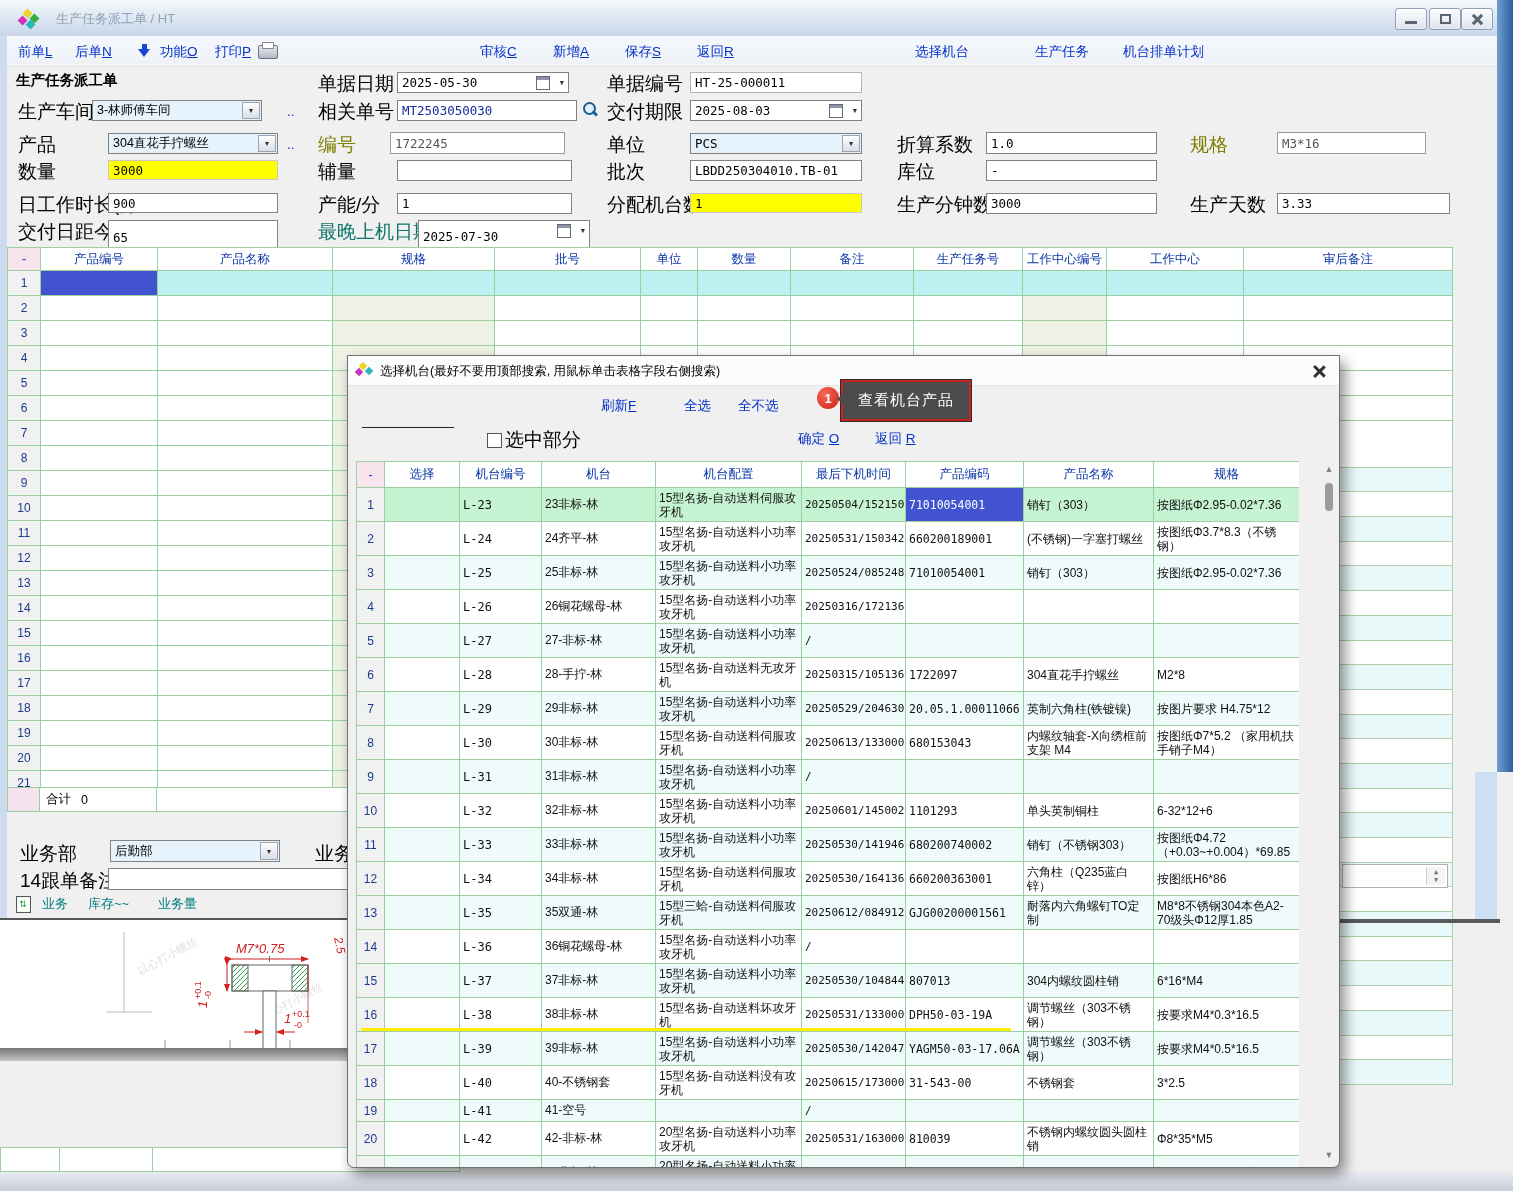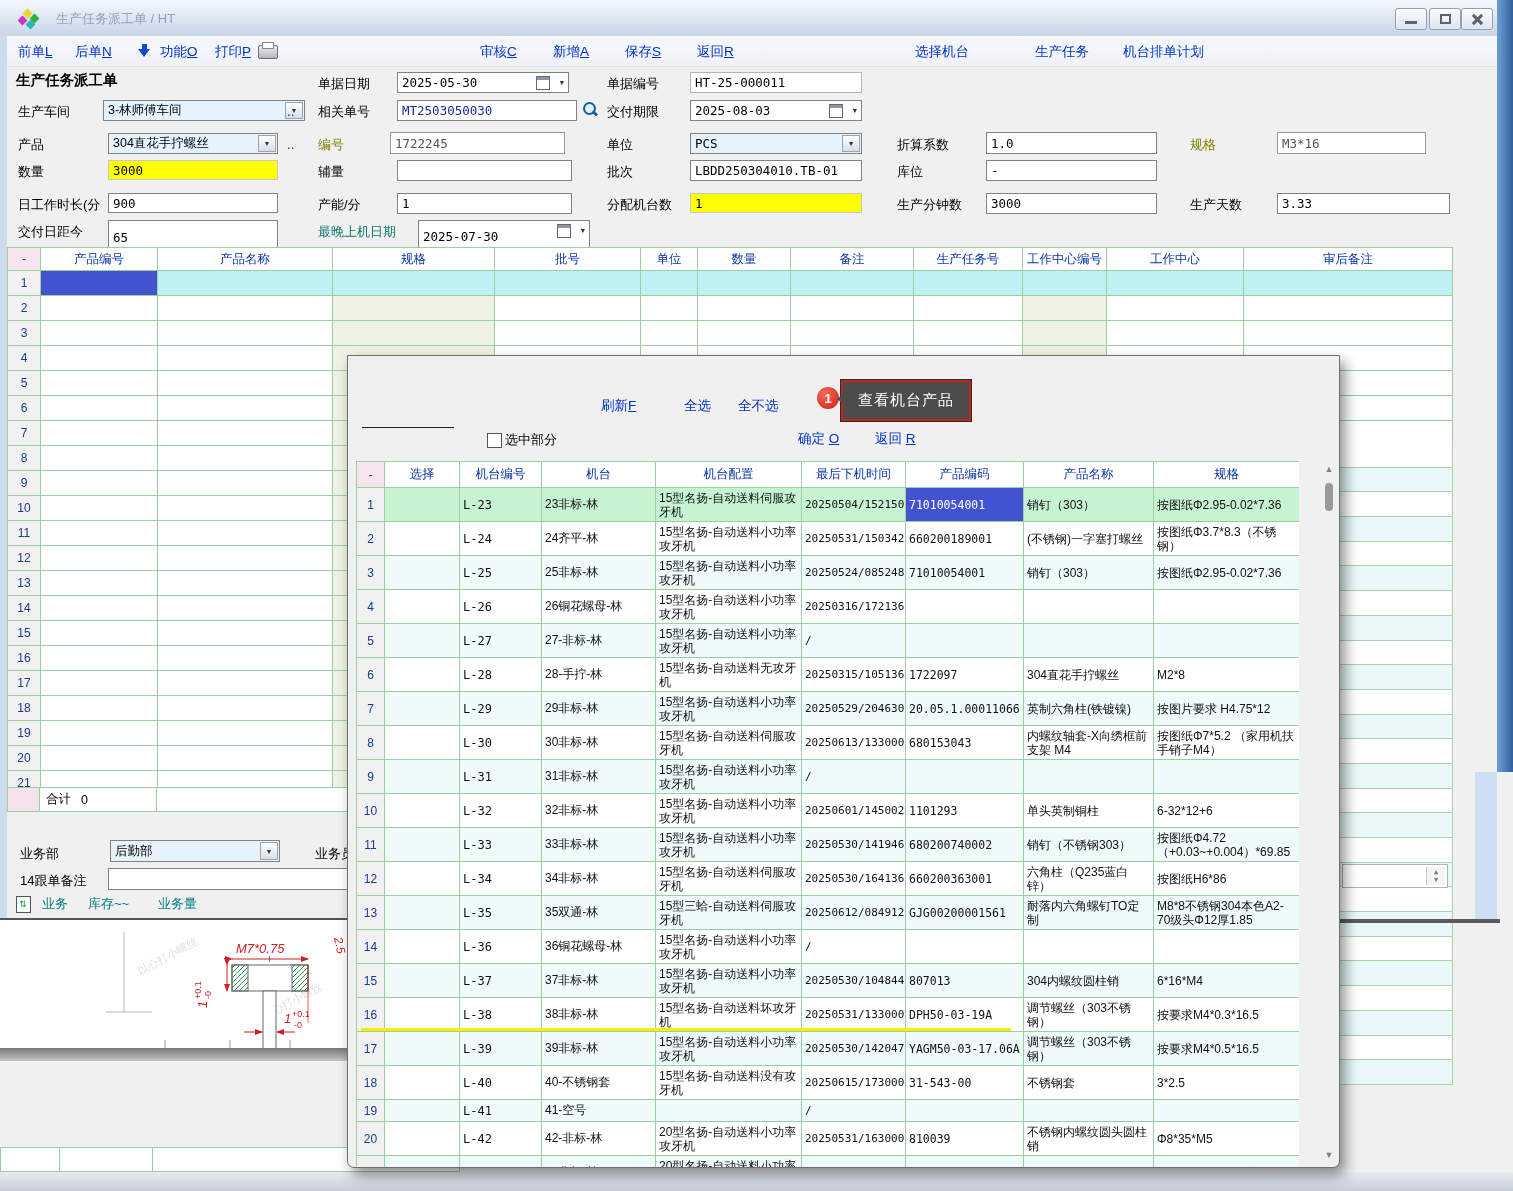--- a/index.html
+++ b/index.html
@@ -22,21 +22,21 @@
   .toolbar{position:absolute;left:0;top:36px;width:1513px;height:30px;
     background:linear-gradient(#f5f8fb,#eef2f7);border-bottom:1px solid #dfe4eb}
   .link{position:absolute;color:#0431c8;font-size:13.5px;white-space:nowrap;cursor:pointer}
   .teal{color:#007d7d}
   .arrow-dn{position:absolute;width:0;height:0;border:6px solid transparent;border-top:8px solid #1747d2}
   .arrow-stem{position:absolute;width:5px;height:6px;background:#1747d2}
   .printer{position:absolute;width:18px;height:12px;background:linear-gradient(#ececf2,#b4b8c6);
     border:1px solid #6d6d7a;border-radius:2px}
   .printer:before{content:"";position:absolute;left:3px;top:-4px;width:10px;height:5px;background:#fff;border:1px solid #888}
   
-  .lbl{position:absolute;font-size:13px;color:#000;white-space:nowrap;line-height:16px}
+  .lbl{position:absolute;font-size:19px;color:#000;white-space:nowrap;line-height:16px}
   .bold15{font-weight:bold;font-size:14.5px}
   .olive{color:#7e7e00}.magenta{color:#0f766e}
   .inp{position:absolute;background:#fff;border:1px solid #828282;font-size:12.5px;
     display:flex;align-items:center;padding:0 4px;white-space:nowrap;overflow:hidden;box-sizing:border-box;
     font-family:"DejaVu Sans Mono","Liberation Sans",monospace}
   .inp.cjk{font-family:"Liberation Sans","DejaVu Sans",sans-serif}
   .inp.yellow{background:#ffff00}
   .inp.combo{background:#e7f3fc}
   .inp.navy .val{color:#182b9b}
   .inp.gray{border-color:#9a9a9a;color:#555}
@@ -147,21 +147,21 @@
   <span class="val">2025-05-30</span>
   <span class="calbox"></span>
     <span class="caldd">▼</span>
 </div>
 <span class="lbl" style="left:607px;top:76px">单据编号</span>
 <div class="inp" style="left:690px;top:72px;width:172px;height:21px;border-color:#b5b5b5">
   <span class="val">HT-25-000011</span>
 </div>
 
 <span class="lbl" style="left:18px;top:104px">生产车间</span>
-<div class="inp cjk combo" style="left:103px;top:100px;width:202px;height:21px">
+<div class="inp cjk combo" style="left:92px;top:100px;width:170px;height:21px">
   <span class="val">3-林师傅车间</span>
   <span class="dd">▼</span>
 </div>
 <span class="link" style="left:287px;top:104px">..</span>
 <span class="lbl" style="left:318px;top:104px">相关单号</span>
 <div class="inp navy" style="left:397px;top:100px;width:180px;height:21px">
   <span class="val">MT2503050030</span>
 </div>
 <span class="mag" style="left:581px;top:101px"></span>
 <span class="lbl" style="left:607px;top:104px">交付期限</span>
@@ -675,20 +675,32 @@
 <div class="abs" style="left:1475px;top:772px;width:22px;height:148px;background:#cddff2;z-index:5"></div>
 <div class="abs" style="left:1340px;top:919px;width:160px;height:4px;background:#5a5a5a;z-index:6"></div>
 <div class="inp abs" style="left:1342px;top:864px;width:106px;height:24px;border-color:#b0b0b0;z-index:6">
   <span class="spin">
       <span>▲</span>
       <span>▼</span>
     </span>
 </div>
 
 <div class="modal">
+  <div class="modal-title">
+    <span>
+      <i class="dia" style="left:12px;top:7px;width:6px;height:6px;background:#e8d823"></i>
+      <i class="dia" style="left:8px;top:13px;width:6px;height:6px;background:#d032c0"></i>
+      <i class="dia" style="left:18px;top:12px;width:6px;height:6px;background:#28b8b8"></i>
+    </span>
+    <span class="abs" style="left:32px;top:7px;font-size:12.5px;color:#000;white-space:nowrap">选择机台(最好不要用顶部搜索, 用鼠标单击表格字段右侧搜索)</span>
+    <span class="abs" style="left:962px;top:6px;width:18px;height:18px">
+      <i class="g-x1" style="left:8px;top:2px;width:2.5px;height:15px;background:#333"></i>
+      <i class="g-x2" style="left:8px;top:2px;width:2.5px;height:15px;background:#333"></i>
+    </span>
+  </div>
 
   <span class="link" style="left:253px;top:41px"><span>刷新</span><u>F</u></span>
   <span class="link" style="left:336px;top:41px">全选</span>
   <span class="link" style="left:390px;top:41px">全不选</span>
 
   <span class="badge" style="left:469px;top:31px">1</span>
   <i class="tt-arrow" style="left:482px;top:36px"></i>
   <div class="tooltip" style="left:493px;top:24px;width:126px;height:37px">查看机台产品</div>
 
   <div class="abs" style="left:14px;top:57px;width:92px;border-bottom:1px solid #222;height:14px"></div>

